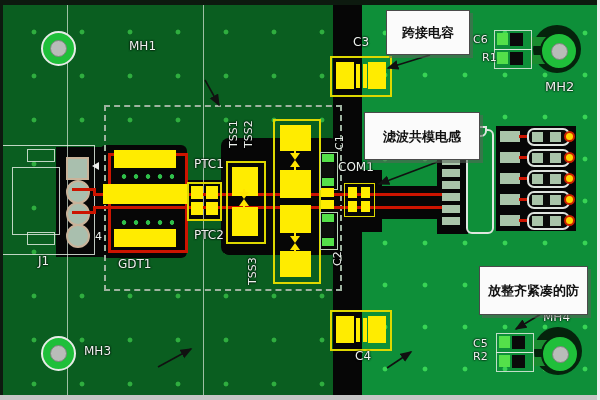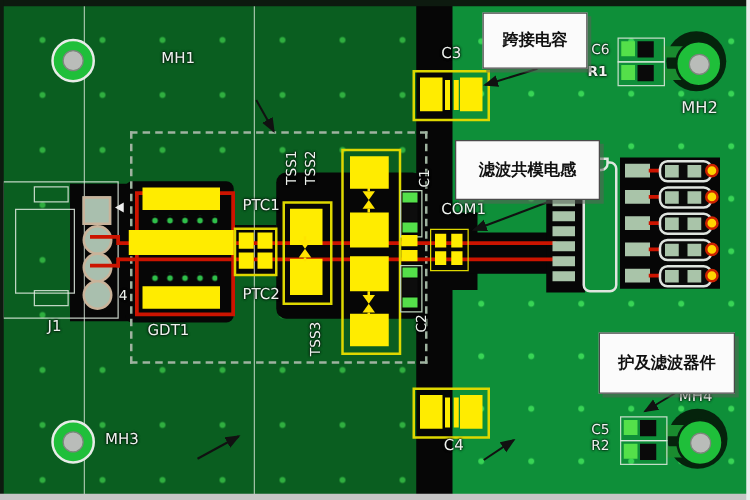--- a/index.html
+++ b/index.html
@@ -153,21 +153,21 @@
   <div class="pad" style="left:321px;top:200px;width:13px;height:9px;"></div>
   <div class="lbl vlbl" style="left:334px;top:150px;">C1</div>
   <div class="lbl vlbl" style="left:332px;top:266px;">C2</div>
 
   <div class="ygroup" style="left:344px;top:183px;width:29px;height:32px;border-width:1.5px;">
     <div class="pad" style="left:3px;top:3px;width:9px;height:11px;"></div>
     <div class="pad" style="left:16px;top:3px;width:9px;height:11px;"></div>
     <div class="pad" style="left:3px;top:17px;width:9px;height:11px;"></div>
     <div class="pad" style="left:16px;top:17px;width:9px;height:11px;"></div>
   </div>
-  <div class="lbl" style="left:353px;top:161px;font-size:12px;">COM1</div>
+  <div class="lbl" style="left:338px;top:161px;font-size:12px;">COM1</div>
 
   <div class="ygroup" style="left:330px;top:56px;width:58px;height:37px;">
     <div class="pad" style="left:4px;top:4px;width:18px;height:27px;"></div>
     <div class="pad" style="left:36px;top:4px;width:18px;height:27px;"></div>
     <div class="pad" style="left:24px;top:6px;width:4px;height:24px;"></div>
     <div class="pad" style="left:31px;top:6px;width:4px;height:24px;"></div>
   </div>
   <div class="lbl" style="left:353px;top:36px;font-size:12px;">C3</div>
   <div class="ygroup" style="left:330px;top:310px;width:58px;height:37px;">
     <div class="pad" style="left:4px;top:4px;width:18px;height:27px;"></div>
@@ -237,21 +237,21 @@
     <div class="abs" style="left:15px;top:2px;width:13px;height:13px;background:#0a0a0a;"></div>
   </div>
   <div class="silkbox" style="left:494px;top:49px;width:36px;height:18px;">
     <div class="bgpad" style="left:2px;top:2px;width:11px;height:12px;"></div>
     <div class="abs" style="left:15px;top:2px;width:13px;height:13px;background:#0a0a0a;"></div>
   </div>
   <div class="mh" style="left:540px;top:32px;width:34px;height:34px;background:#1fbf3a;border:2px solid #06230d;">
     <div class="mh-center" style="left:9px;top:9px;width:15px;height:15px;"></div>
   </div>
   <div class="lbl" style="left:473px;top:34px;">C6</div>
-  <div class="lbl" style="left:470px;top:52px;font-weight:bold;">R1</div>
+  <div class="lbl" style="left:482px;top:52px;">R1</div>
   <div class="lbl" style="left:545px;top:81px;font-size:13px;">MH2</div>
 
   <div class="mh" style="left:534px;top:327px;width:48px;height:48px;background:#05230c;"></div>
   <div class="abs" style="left:532px;top:340px;width:16px;height:9px;background:#1a8c2f;"></div>
   <div class="abs" style="left:532px;top:357px;width:16px;height:9px;background:#1a8c2f;"></div>
   <div class="silkbox" style="left:496px;top:333px;width:36px;height:18px;">
     <div class="bgpad" style="left:2px;top:2px;width:11px;height:12px;"></div>
     <div class="abs" style="left:15px;top:2px;width:13px;height:13px;background:#0a0a0a;"></div>
   </div>
   <div class="silkbox" style="left:496px;top:352px;width:36px;height:18px;">
@@ -288,20 +288,20 @@
     <line x1="387" y1="368" x2="411" y2="352" stroke="#111" stroke-width="1.6" marker-end="url(#ah)"></line>
   </svg>
 
   <div class="callout" style="left:386px;top:10px;width:82px;height:43px;">
     <span>跨接电容</span>
   </div>
   <div class="callout" style="left:364px;top:112px;width:114px;height:46px;">
     <span>滤波共模电感</span>
   </div>
   <div class="callout" style="left:479px;top:266px;width:107px;height:47px;">
-    <span>护及滤波器件</span>
+    <span>放整齐紧凑的防</span>
   </div>
 
   <div class="abs" style="left:0;top:0;width:600px;height:5px;background:#0d1a0f;"></div>
   <div class="abs" style="left:0;top:0;width:3px;height:400px;background:#0d1a0f;"></div>
   <div class="abs" style="left:0;top:395px;width:600px;height:5px;background:#c6c6c6;"></div>
   <div class="abs" style="left:597px;top:0;width:3px;height:400px;background:#ececec;"></div>
 </div>
 
 </body></html>

